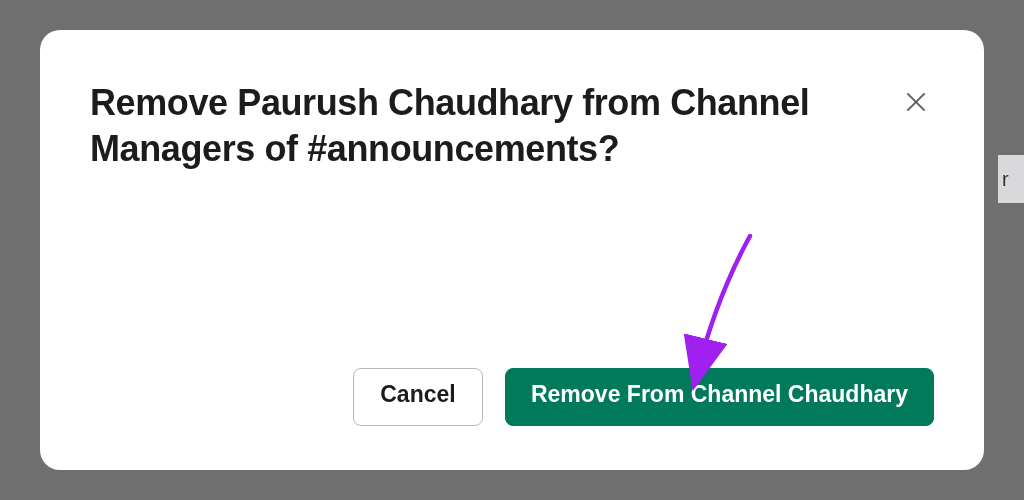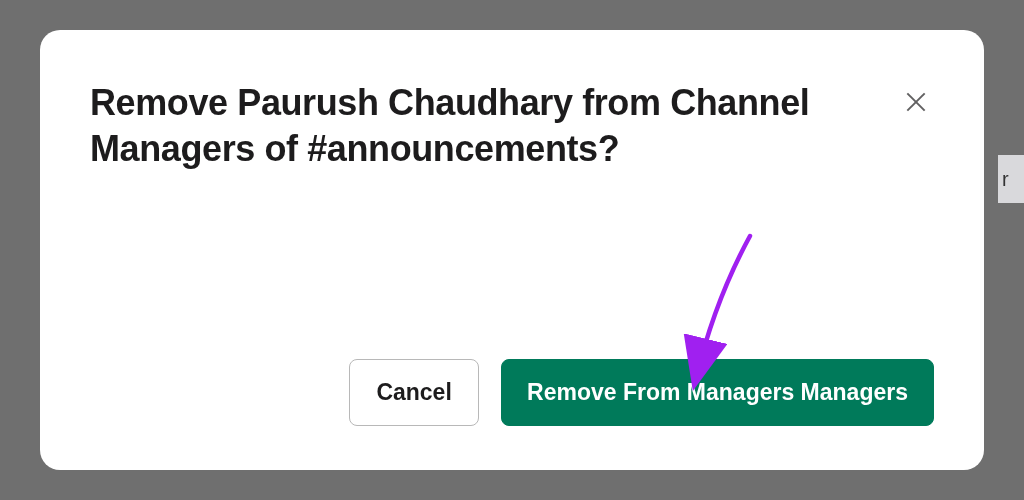--- a/index.html
+++ b/index.html
@@ -64,28 +64,28 @@
     color: #1d1c1d;
     line-height: 1.4;
   }
   .modal-footer {
     margin-top: auto;
     display: flex;
     justify-content: flex-end;
     gap: 22px;
   }
   .btn {
-    height: 67px;
-    padding: 0 25px;
+    height: 58px;
+    padding: 12px 25px;
     border-radius: 8px;
     font-size: 23px;
     font-weight: 700;
     cursor: pointer;
     display: flex;
-    align-items: center;
+    align-items: flex-start;
     justify-content: center;
     font-family: inherit;
   }
   .btn-secondary {
     background: #ffffff;
     border: 1.5px solid #b8b8b8;
     color: #1d1c1d;
     min-width: 130px;
   }
   .btn-danger {
@@ -127,21 +127,21 @@
         <line x1="4" y1="4" x2="20" y2="20"></line>
         <line x1="20" y1="4" x2="4" y2="20"></line>
       </svg>
     </button>
   </div>
   <div class="modal-footer">
     <button class="btn btn-secondary">
       <span>Cancel</span>
     </button>
     <button class="btn btn-danger">
-      <span>Remove From Managers Managers</span>
+      <span>Remove From Channel Chaudhary</span>
     </button>
   </div>
 </div>
 
 <svg class="arrow-annotation" style="left:660px; top:230px;" width="100" height="170" viewBox="0 0 100 170">
   <defs>
     <marker id="arrowhead" markerWidth="12" markerHeight="10" refX="9" refY="5" orient="auto">
       <polygon points="0 0, 12 5, 0 10" fill="#a020f0"></polygon>
     </marker>
   </defs>

